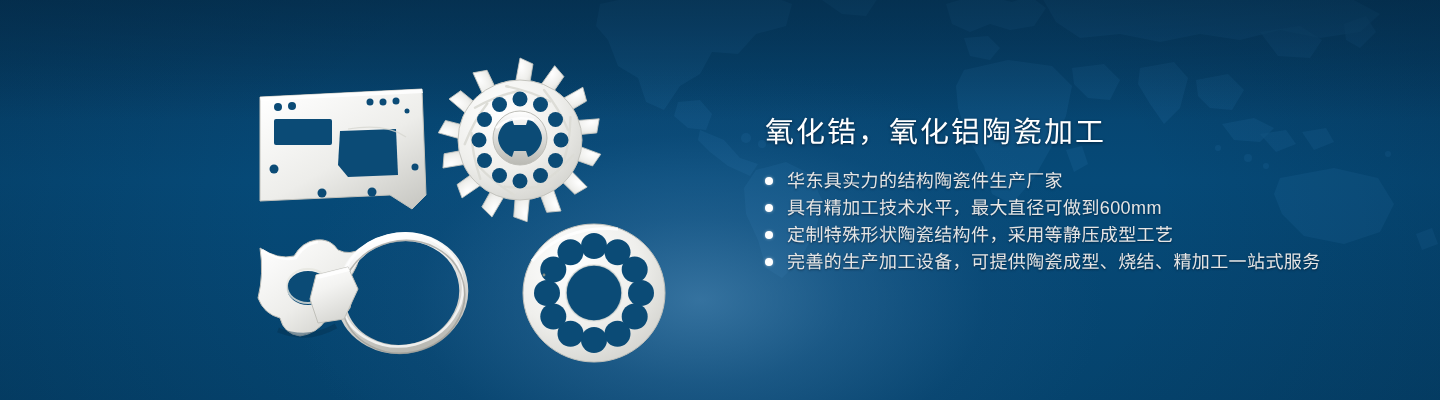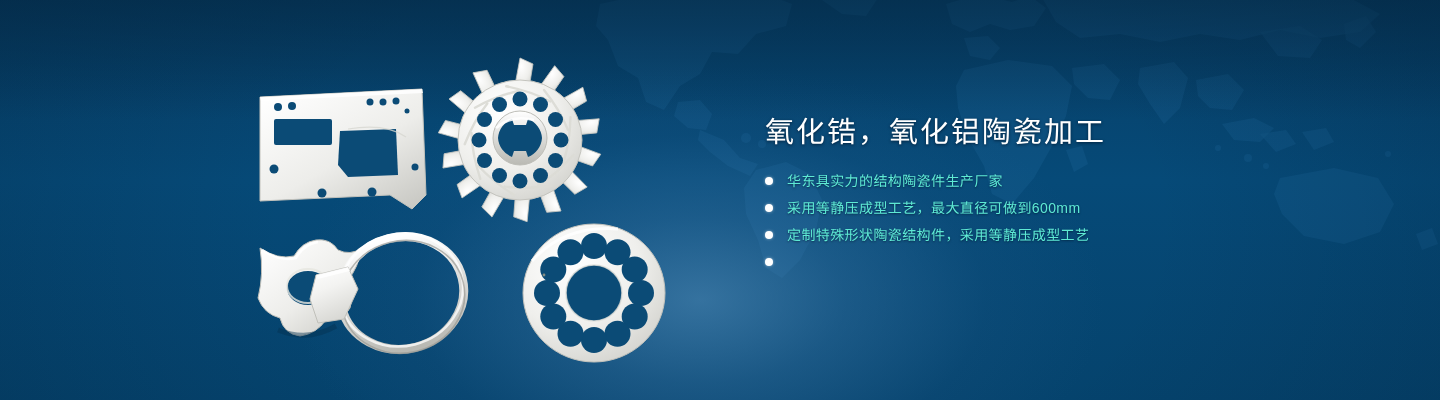--- a/index.html
+++ b/index.html
@@ -66,23 +66,23 @@
     white-space:nowrap;
   }
   .bullets{
     list-style:none;
     margin:18px 0 0 0;padding:0;
   }
   .bullets li{
     position:relative;
     padding-left:22px;
     margin-bottom:5px;
-    font-size:14px;
+    font-size:18px;
     line-height:22px;
-    color:#5eead4;
+    color:#e5e5e5;
     letter-spacing:0.4px;
     white-space:nowrap;
     text-shadow:0 1px 2px rgba(0,20,40,0.6);
   }
   .bullets li .dot{
     position:absolute;
     left:0;top:7px;
     width:8px;height:8px;
     border-radius:50%;
     background:#ffffff;
@@ -326,25 +326,26 @@
 
     <h1 class="headline">氧化锆，氧化铝陶瓷加工</h1>
 
     <ul class="bullets">
       <li>
         <span class="dot"></span>
         <span>华东具实力的结构陶瓷件生产厂家</span>
       </li>
       <li>
         <span class="dot"></span>
-        <span>采用等静压成型工艺，最大直径可做到600mm</span>
+        <span>具有精加工技术水平，最大直径可做到600mm</span>
       </li>
       <li>
         <span class="dot"></span>
         <span>定制特殊形状陶瓷结构件，采用等静压成型工艺</span>
       </li>
       <li>
         <span class="dot"></span>
+        <span>完善的生产加工设备，可提供陶瓷成型、烧结、精加工一站式服务</span>
       </li>
     </ul>
   </div>
 
 </div>
 
 </body></html>

